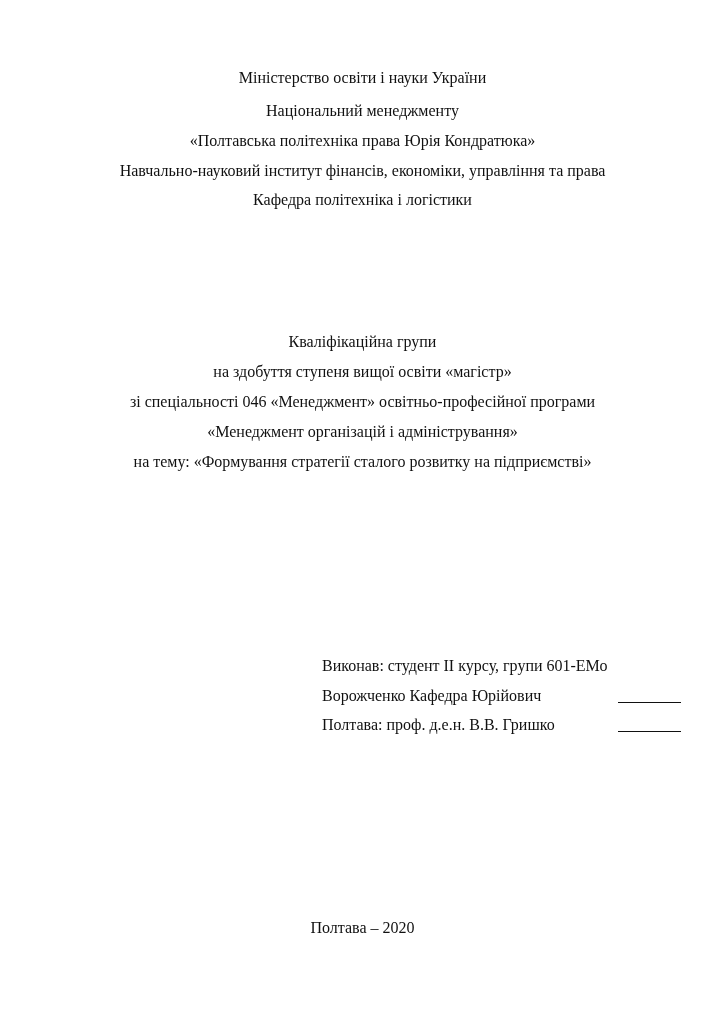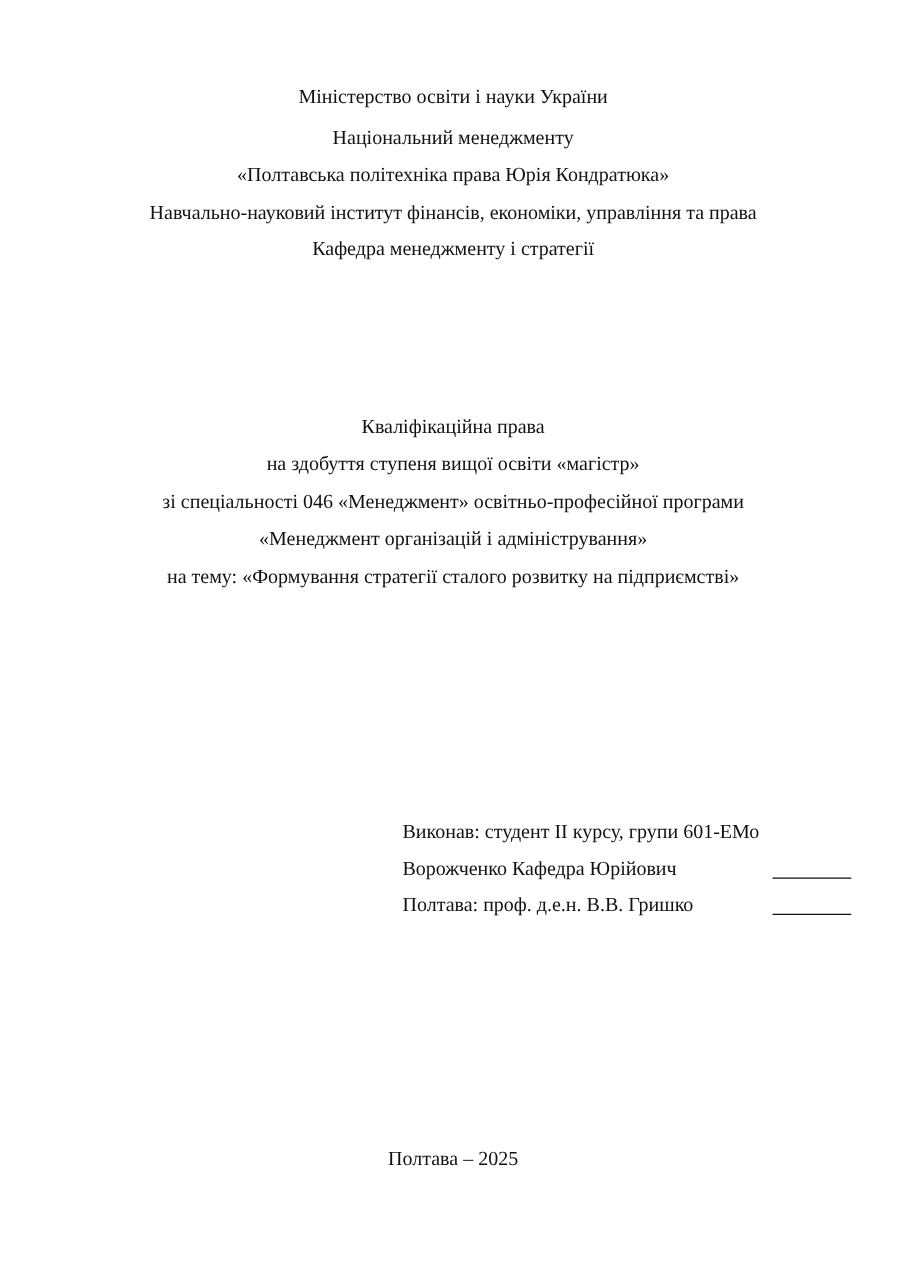--- a/index.html
+++ b/index.html
@@ -21,28 +21,28 @@
     }
   </style>
 </head>
 <body>
 
 <div>
   <div class="line" style="top:68px">Міністерство освіти і науки України</div>
   <div class="line" style="top:101px">Національний менеджменту</div>
   <div class="line" style="top:131px">«Полтавська політехніка права Юрія Кондратюка»</div>
   <div class="line" style="top:161px">Навчально-науковий інститут фінансів, економіки, управління та права</div>
-  <div class="line" style="top:190px">Кафедра менеджменту і стратегії</div>
+  <div class="line" style="top:190px">Кафедра політехніка і логістики</div>
 
-  <div class="line" style="top:332px">Кваліфікаційна права</div>
+  <div class="line" style="top:332px">Кваліфікаційна групи</div>
   <div class="line" style="top:362px">на здобуття ступеня вищої освіти «магістр»</div>
   <div class="line" style="top:392px">зі спеціальності 046 «Менеджмент» освітньо-професійної програми</div>
   <div class="line" style="top:422px">«Менеджмент організацій і адміністрування»</div>
   <div class="line" style="top:452px">на тему: «Формування стратегії сталого розвитку на підприємстві»</div>
 
   <div class="sig" style="top:656px">Виконав: студент ІІ курсу, групи 601-ЕМо</div>
   <div class="sig" style="top:686px">Ворожченко Кафедра Юрійович</div>
   <div class="blank" style="top:702px"></div>
   <div class="sig" style="top:715px">Полтава: проф. д.е.н. В.В. Гришко</div>
   <div class="blank" style="top:731px"></div>
 
-  <div class="line" style="top:918px">Полтава – 2025</div>
+  <div class="line" style="top:918px">Полтава – 2020</div>
 </div>
 
 </body></html>

